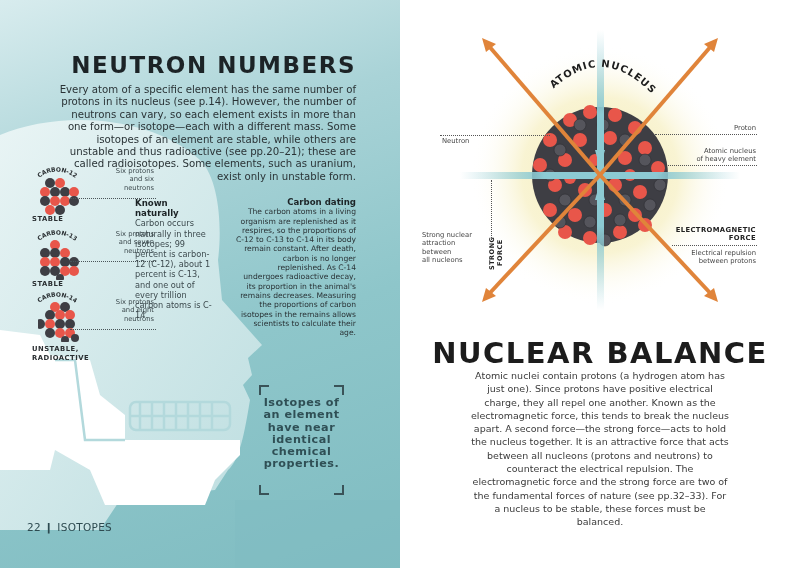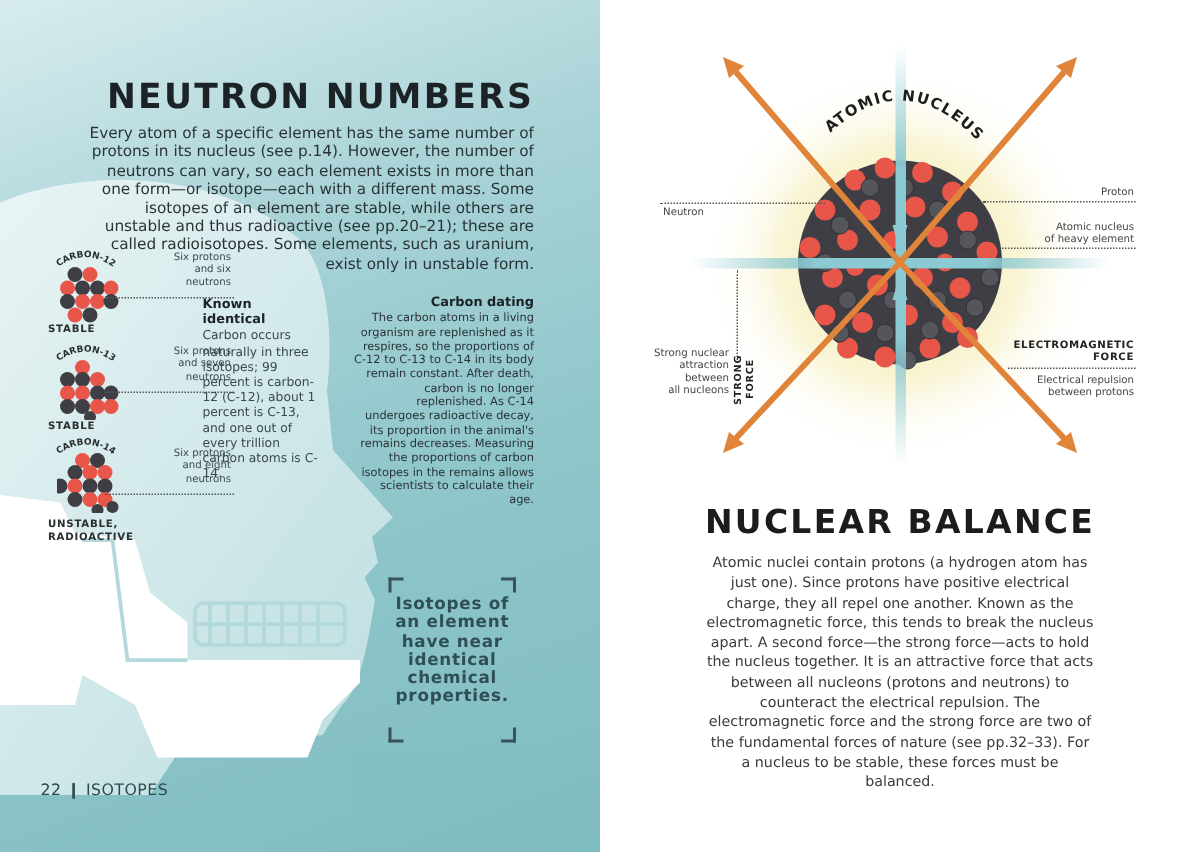--- a/index.html
+++ b/index.html
@@ -72,21 +72,21 @@
   .dline { position:absolute; border-top:1px dotted #555; }
   .dlabel.bold { font-weight:bold; color:#222; letter-spacing:0.4px; }
   .strong-force-v {
     position:absolute; left:88px; top:224px; width:10px; height:58px;
     writing-mode:vertical-rl; transform:rotate(180deg);
     font-size:6.5px; font-weight:bold; color:#222; letter-spacing:0.5px; text-align:center;
   }
   .vline { position:absolute; left:91px; top:180px; height:62px; border-left:1px dotted #555; }
   .right-title {
     position:absolute; left:0; width:400px; top:336px; text-align:center;
-    font-size:22px; font-weight:bold; letter-spacing:1.5px; color:#1c1c1c;
+    font-size:29px; font-weight:bold; letter-spacing:1.5px; color:#1c1c1c;
   }
   .right-body {
     position:absolute; left:70px; width:260px; top:369px;
     font-size:9.5px; line-height:13.3px; color:#3a3a3a; text-align:center;
   }
   .folio-right {
     position:absolute; right:27px; top:521px; font-size:10.5px; color:#555; letter-spacing:0.4px;
   }
 </style>
 </head>
@@ -212,21 +212,21 @@
       <div class="iso-line" style="top:39px"></div>
       <div class="iso-status" style="top:55px">
           <div>UNSTABLE,</div>
           <div>RADIOACTIVE</div>
         </div>
     </div>
 
     <div class="carbon-isotopes">
       <div class="h">
           <div>Known</div>
-          <div>identical</div>
+          <div>naturally</div>
         </div>
       <div>Carbon occurs naturally in three isotopes; 99 percent is carbon-12 (C-12), about 1 percent is C-13, and one out of every trillion carbon atoms is C-14.</div>
     </div>
 
     <div class="carbon-dating">
       <div class="h">Carbon dating</div>
       <div>The carbon atoms in a living organism are replenished as it respires, so the proportions of C-12 to C-13 to C-14 in its body remain constant. After death, carbon is no longer replenished. As C-14 undergoes radioactive decay, its proportion in the animal's remains decreases. Measuring the proportions of carbon isotopes in the remains allows scientists to calculate their age.</div>
     </div>
 
     <div class="quote">
@@ -343,21 +343,21 @@
     <div class="dline" style="left:255px; top:134px; width:102px;"></div>
 
     <div class="dlabel" style="right:44px; top:147px; text-align:right;">
         <div>Atomic nucleus</div>
         <div>of heavy element</div>
       </div>
     <div class="dline" style="left:268px; top:165px; width:89px;"></div>
 
     <div class="vline"></div>
     <div class="strong-force-v">STRONG FORCE</div>
-    <div class="dlabel" style="left:22px; top:231px; width:64px; text-align:right;">
+    <div class="dlabel" style="left:22px; top:231px; width:64px; text-align:left;">
       <div>Strong nuclear</div>
       <div>attraction</div>
       <div>between</div>
       <div>all nucleons</div>
     </div>
 
     <div class="dlabel bold" style="right:44px; top:226px; text-align:right;">
         <div>ELECTROMAGNETIC</div>
         <div>FORCE</div>
       </div>

